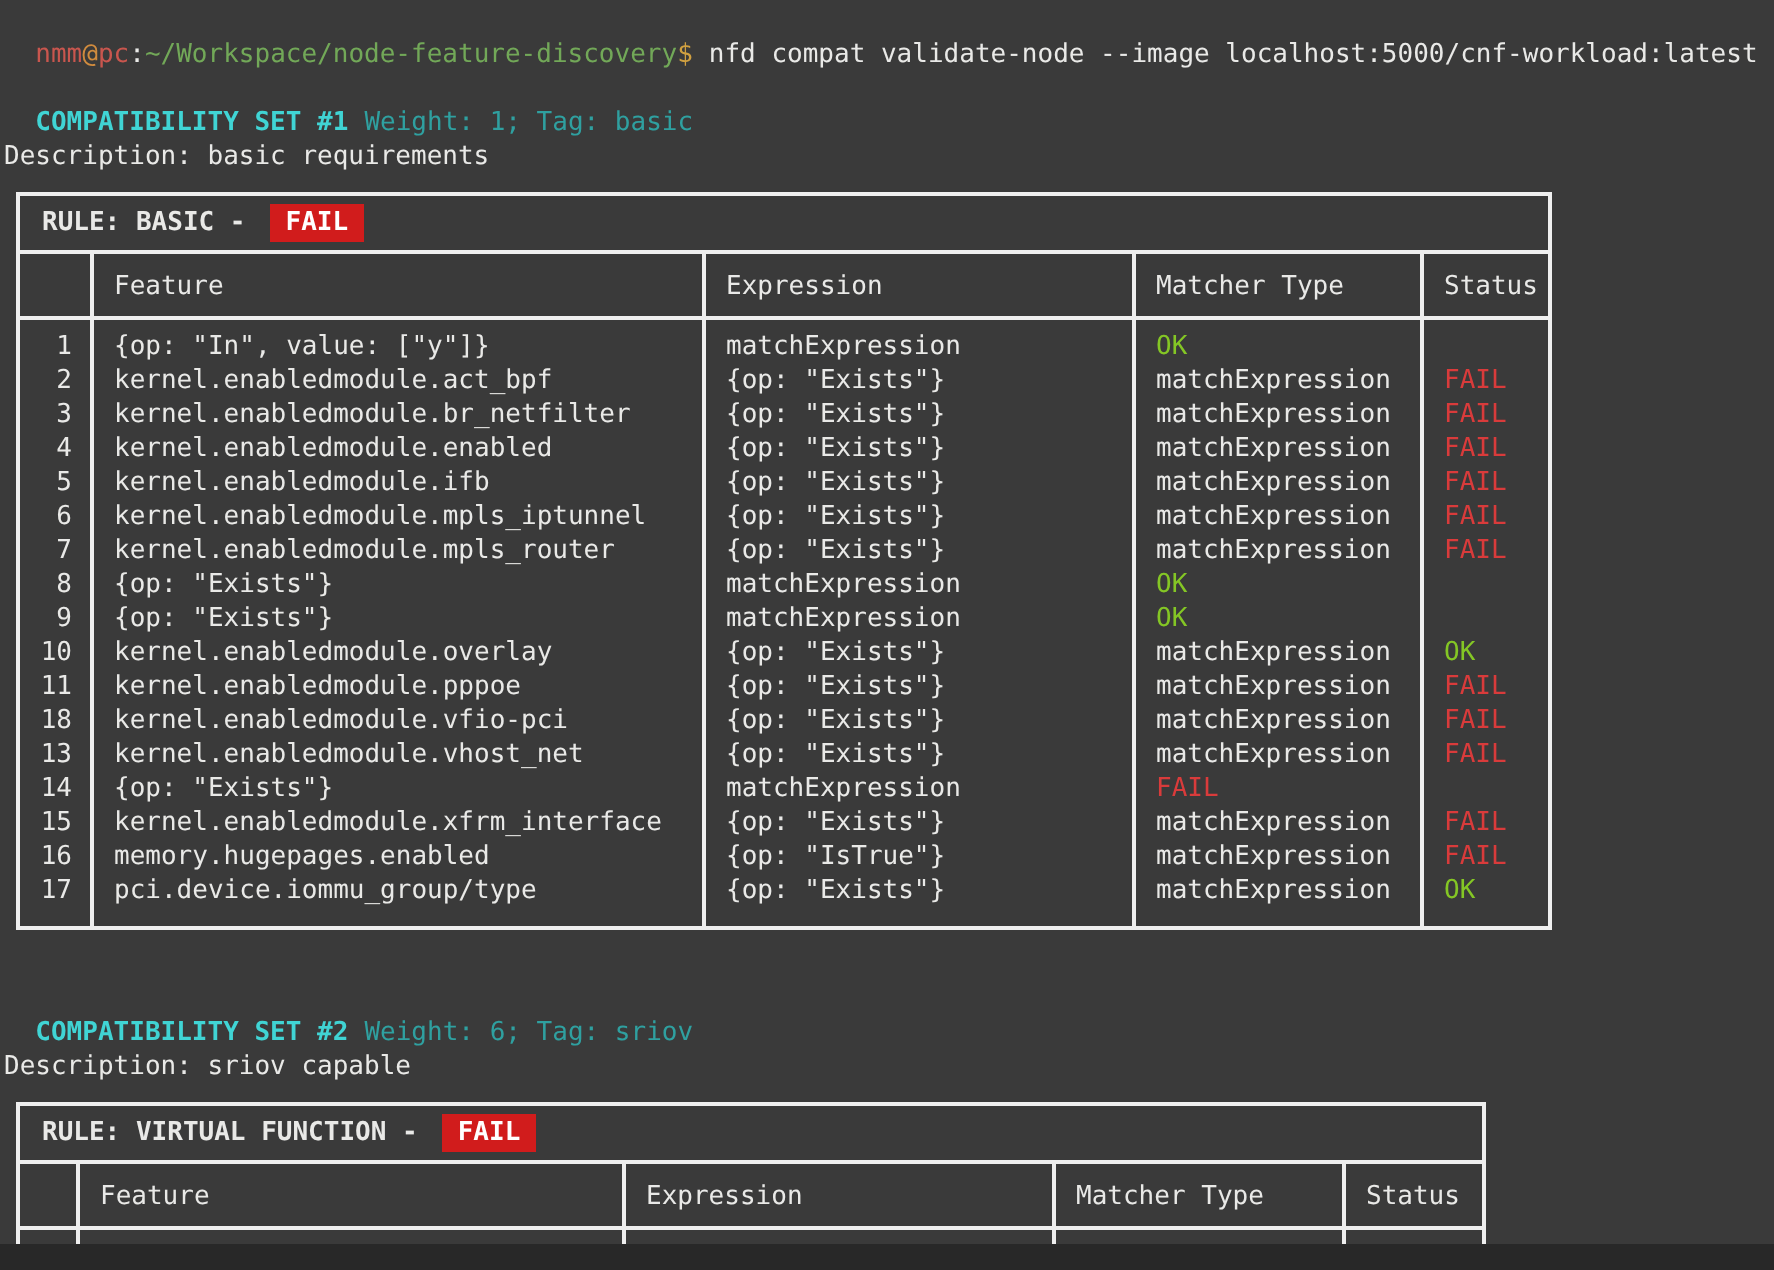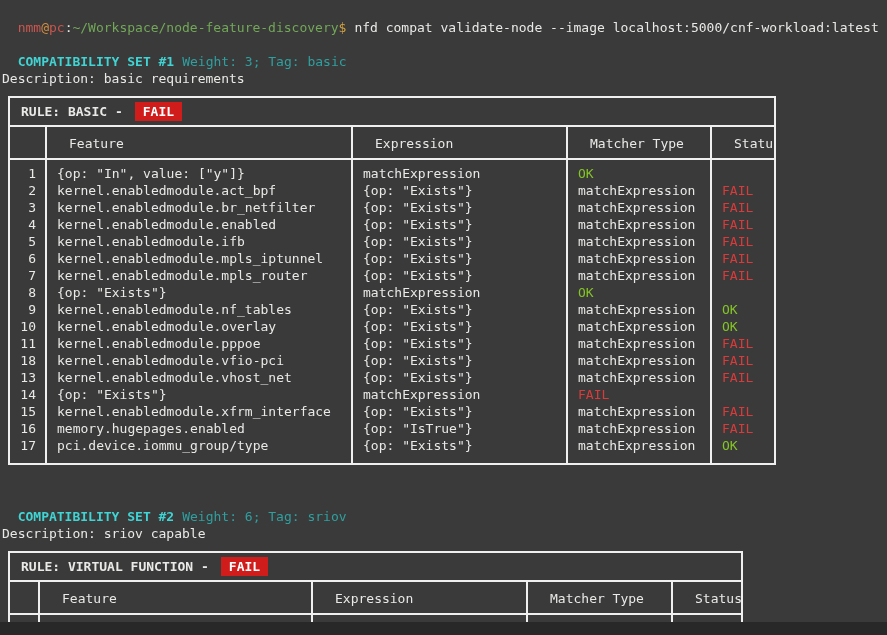--- a/index.html
+++ b/index.html
@@ -63,21 +63,21 @@
     display:inline-block;
   }
   .col-headers{
     position:relative;
     height:33px;
     border-bottom:2px solid var(--border);
     display:grid;
   }
   .t1 .col-headers,.t1 .trow{grid-template-columns:35px 306px 215px 144px 1fr;}
   .t2 .col-headers,.t2 .trow{grid-template-columns:28px 273px 215px 145px 1fr;}
-  .col-headers .hcell{line-height:33px;padding-left:24px;white-space:pre;overflow:hidden;}
+  .col-headers .hcell{line-height:33px;padding-left:12px;white-space:pre;overflow:hidden;}
   .rows{position:relative;padding:5px 0 9px 0;}
   .trow{display:grid;height:17px;line-height:17px;}
   .tcell{white-space:pre;overflow:hidden;}
   .tcell.num{text-align:right;padding-right:9px;}
   .tcell.feature,.tcell.expression,.tcell.matcher,.tcell.status{padding-left:12px;}
   .tcell.status.ok{color:var(--ok);}
   .tcell.status.fail{color:var(--fail);}
   .vdiv{position:absolute;top:0;bottom:0;width:2px;background:var(--border);}
   .t1 .vdiv.d1{left:35px;} .t1 .vdiv.d2{left:341px;} .t1 .vdiv.d3{left:556px;} .t1 .vdiv.d4{left:700px;}
   .t2 .vdiv.d1{left:28px;} .t2 .vdiv.d2{left:301px;} .t2 .vdiv.d3{left:516px;} .t2 .vdiv.d4{left:661px;}
@@ -87,21 +87,21 @@
   }
 </style>
 </head>
 <body>
 
 <div class="line">
   <span class="c-user">nmm</span><span class="c-at">@</span><span class="c-host">pc</span><span class="c-colon">:</span><span class="c-path">~/Workspace/node-feature-discovery</span><span class="c-dollar">$</span><span class="c-cmd">nfd compat validate-node --image localhost:5000/cnf-workload:latest</span>
 </div>
 
 <div class="set-head line">
-  <span class="set-title">COMPATIBILITY SET #1</span><span class="set-meta">Weight: 3; Tag: basic</span>
+  <span class="set-title">COMPATIBILITY SET #1</span><span class="set-meta">Weight: 1; Tag: basic</span>
 </div>
 <div class="set-desc line">Description: basic requirements</div>
 
 <div class="rule-table t1">
   <div class="rule-header">
     <span>RULE: BASIC -</span>
     <span class="rule-badge">FAIL</span>
   </div>
   <div class="col-headers">
     <div class="hcell"></div>
@@ -168,21 +168,20 @@
         <div class="tcell status fail">FAIL</div>
       </div>
       <div class="trow">
         <div class="tcell num">8</div>
         <div class="tcell expression">{op: "Exists"}</div>
         <div class="tcell matcher">matchExpression</div>
         <div class="tcell status ok">OK</div>
       </div>
       <div class="trow">
         <div class="tcell num">9</div>
-        <div class="tcell feature">kernel.enabledmodule.nf_tables</div>
         <div class="tcell expression">{op: "Exists"}</div>
         <div class="tcell matcher">matchExpression</div>
         <div class="tcell status ok">OK</div>
       </div>
       <div class="trow">
         <div class="tcell num">10</div>
         <div class="tcell feature">kernel.enabledmodule.overlay</div>
         <div class="tcell expression">{op: "Exists"}</div>
         <div class="tcell matcher">matchExpression</div>
         <div class="tcell status ok">OK</div>

